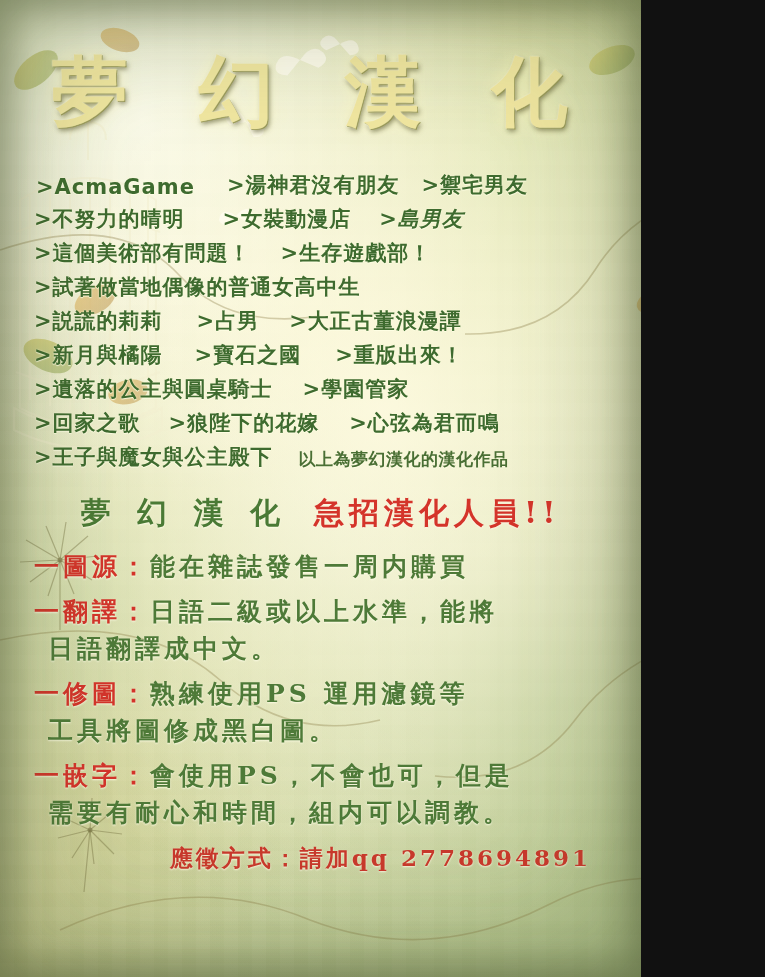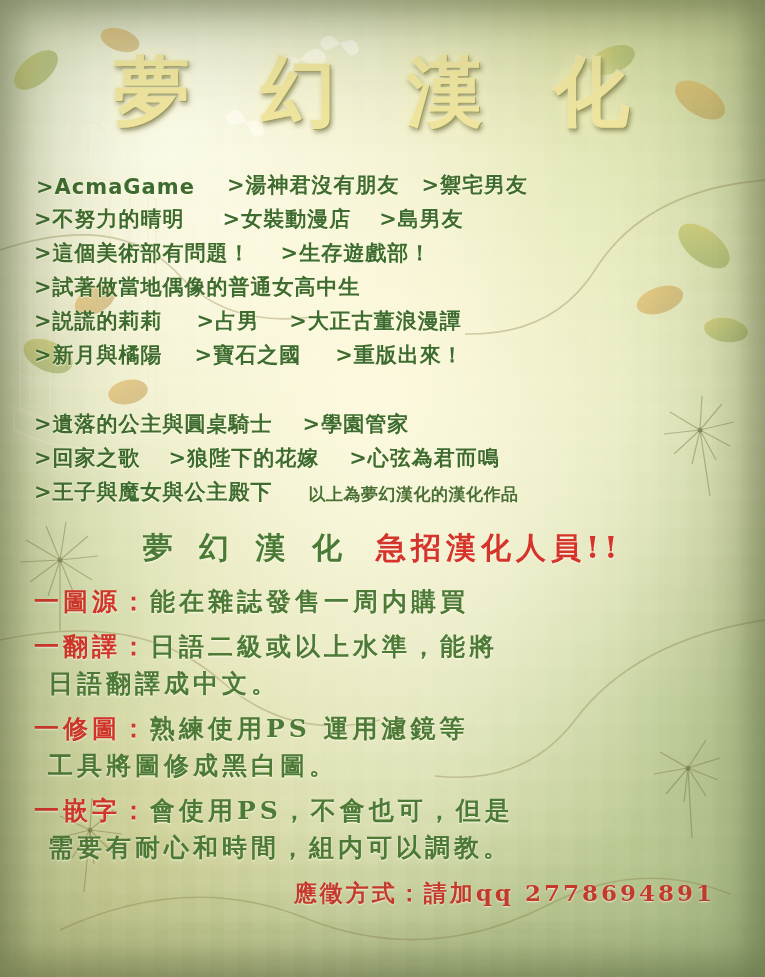--- a/index.html
+++ b/index.html
@@ -2,21 +2,21 @@
 <html><head>
 <meta charset="utf-8">
 <style>
   html, body {
     margin: 0;
     padding: 0;
     background: #111;
   }
   #poster {
     position: relative;
-    width: 765px;
+    width: 641px;
     height: 977px;
     overflow: hidden;
     font-family: "DejaVu Sans", sans-serif;
     
     background-color: #e6e2bc;
     background-image:
       radial-gradient(circle at 22% 12%, rgba(255,255,245,0.85) 0%, rgba(255,255,245,0) 38%),
       radial-gradient(circle at 78% 18%, rgba(214,226,170,0.75) 0%, rgba(214,226,170,0) 42%),
       radial-gradient(circle at 12% 62%, rgba(188,206,150,0.65) 0%, rgba(188,206,150,0) 45%),
       radial-gradient(circle at 86% 72%, rgba(174,196,140,0.6) 0%, rgba(174,196,140,0) 48%),
@@ -263,51 +263,51 @@
 
     <div class="works">
       <div class="work-row">
         <span class="work-item" style="margin-left:2px;">&gt;AcmaGame</span>
         <span class="work-item" style="margin-left:32px;">&gt;湯神君沒有朋友</span>
         <span class="work-item" style="margin-left:22px;">&gt;禦宅男友</span>
       </div>
       <div class="work-row">
         <span class="work-item">&gt;不努力的晴明</span>
         <span class="work-item" style="margin-left:38px;">&gt;女裝動漫店</span>
-        <span class="work-item" style="margin-left:28px;">&gt;島男友</span>
+        <span class="work-item" style="margin-left:28px;font-style:italic;">&gt;島男友</span>
       </div>
       <div class="work-row">
         <span class="work-item">&gt;這個美術部有問題！</span>
         <span class="work-item" style="margin-left:30px;">&gt;生存遊戲部！</span>
       </div>
       <div class="work-row">
         <span class="work-item">&gt;試著做當地偶像的普通女高中生</span>
       </div>
       <div class="work-row">
         <span class="work-item">&gt;説謊的莉莉</span>
         <span class="work-item" style="margin-left:34px;">&gt;占男</span>
         <span class="work-item" style="margin-left:30px;">&gt;大正古董浪漫譚</span>
       </div>
       <div class="work-row">
         <span class="work-item">&gt;新月與橘陽</span>
         <span class="work-item" style="margin-left:32px;">&gt;寶石之國</span>
         <span class="work-item" style="margin-left:34px;">&gt;重版出來！</span>
       </div>
       <div class="work-row">
         <span class="work-item">&gt;遺落的公主與圓桌騎士</span>
-        <span class="work-item" style="margin-left:30px;margin-top:35px;">&gt;學園管家</span>
+        <span class="work-item" style="margin-left:30px;">&gt;學園管家</span>
       </div>
       <div class="work-row">
         <span class="work-item">&gt;回家之歌</span>
         <span class="work-item" style="margin-left:28px;">&gt;狼陛下的花嫁</span>
         <span class="work-item" style="margin-left:30px;">&gt;心弦為君而鳴</span>
       </div>
       <div class="work-row">
         <span class="work-item">&gt;王子與魔女與公主殿下</span>
-        <span class="work-note" style="margin-left:36px;">以上為夢幻漢化的漢化作品</span>
+        <span class="work-note" style="margin-left:26px;">以上為夢幻漢化的漢化作品</span>
       </div>
     </div>
 
     <div class="recruit-line">
       <span class="recruit-brand">夢 幻 漢 化</span>
       <span class="recruit-call">急招漢化人員!!</span>
     </div>
 
     <div class="roles">
 

